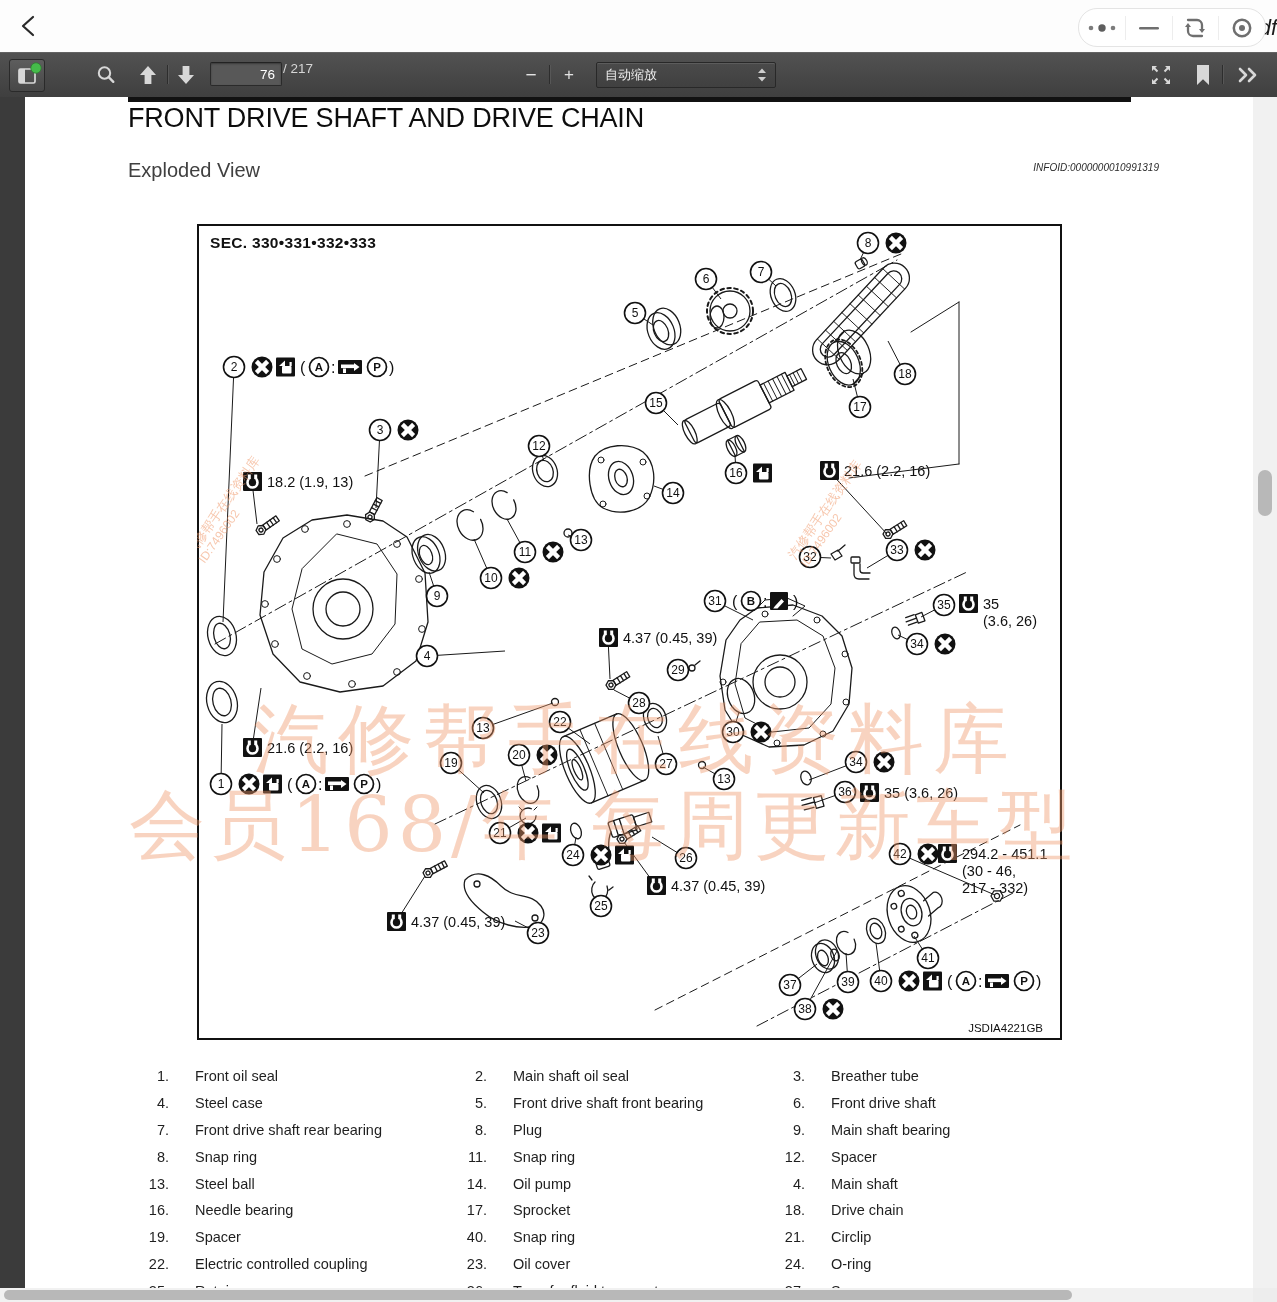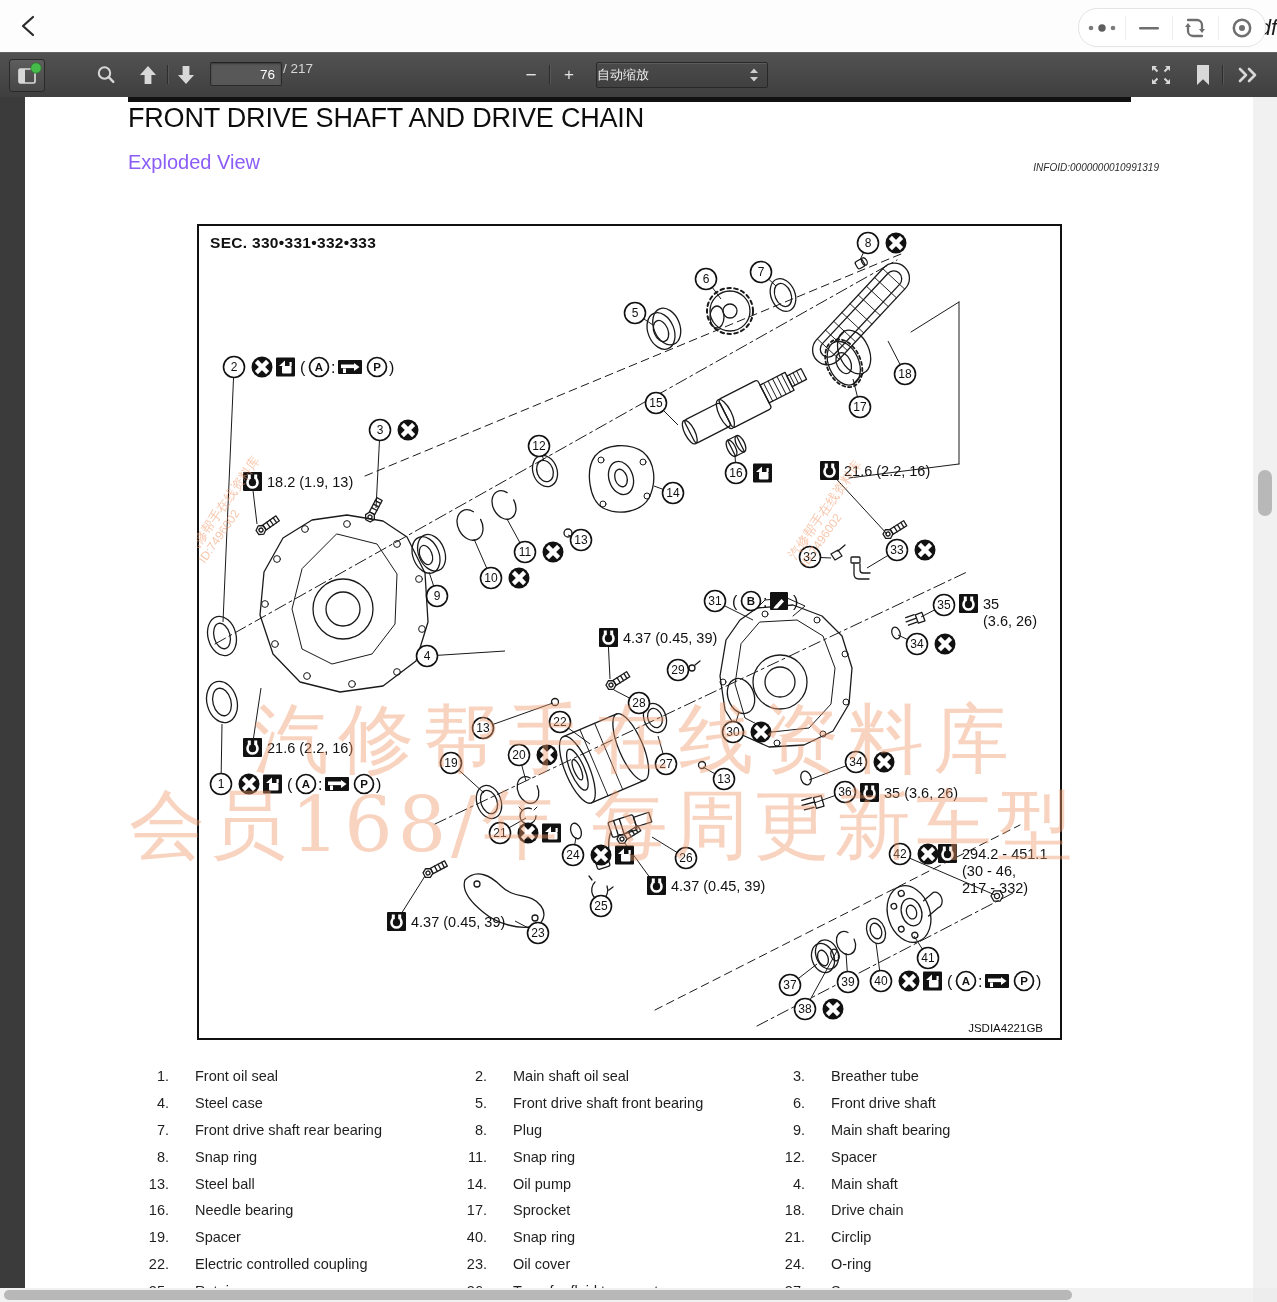--- a/index.html
+++ b/index.html
@@ -26,30 +26,30 @@
   .tb-div{position:absolute;top:13px;width:1px;height:19px;background:#2d2d2d;box-shadow:1px 0 0 #575757;}
   #page-input{position:absolute;left:210px;top:10px;width:58px;height:22px;background:#585858;
     border:1px solid #2a2a2a;border-top-color:#222;border-radius:2px;color:#fff;font-size:13.5px;
     text-align:right;padding:0 6px;outline:none;box-shadow:inset 0 1px 2px rgba(0,0,0,.35);}
   #page-total{position:absolute;left:283px;top:0;height:32px;display:flex;align-items:center;
     color:#d6d6d6;font-size:13.5px;}
   #zoom-out{left:516px;width:30px;color:#e3e3e3;font-size:19px;}
   #zoom-in{left:554px;width:30px;color:#e3e3e3;font-size:17px;}
   #zoom-select{position:absolute;left:596px;top:10px;width:170px;height:24px;background:linear-gradient(#4a4a4a,#404040);
     border:1px solid #282828;border-radius:2px;color:#ededed;font-size:13px;display:flex;align-items:center;
-    padding-left:0;cursor:pointer;box-shadow:inset 0 1px 0 #5c5c5c;}
+    padding-left:8px;cursor:pointer;box-shadow:inset 0 1px 0 #5c5c5c;}
   #zoom-arrows{position:absolute;right:8px;top:4px;}
 
   
   #content-bg{position:absolute;left:0;top:97px;width:1277px;height:1205px;background:#3b3b3b;}
   #page{position:absolute;left:25px;top:97px;width:1218px;height:1191px;background:#fff;overflow:hidden;padding-left:28px;}
 
   #doc-topbar{position:absolute;left:103px;top:0px;width:1003px;height:5px;background:#111;}
   #doc-title{position:absolute;left:103px;top:6px;font-size:27px;color:#0d0d0d;letter-spacing:-0.2px;}
-  #doc-subtitle{position:absolute;left:103px;top:54px;font-size:20px;color:#8b5cf6;}
+  #doc-subtitle{position:absolute;left:103px;top:62px;font-size:20px;color:#404040;}
   #doc-infoid{position:absolute;right:112px;top:65px;font-size:10px;font-style:italic;color:#2b2b2b;}
 
   #diagram-box{position:absolute;left:172px;top:127px;width:865px;height:816px;}
 
   
   .wm{position:absolute;color:#f0996b;opacity:.42;white-space:nowrap;pointer-events:none;
     font-family:"DejaVu Serif","Liberation Serif",serif;}
   #wm1{left:228px;top:592px;font-size:76px;letter-spacing:9px;}
   #wm2{left:104px;top:678px;font-size:76px;letter-spacing:5px;}
 

